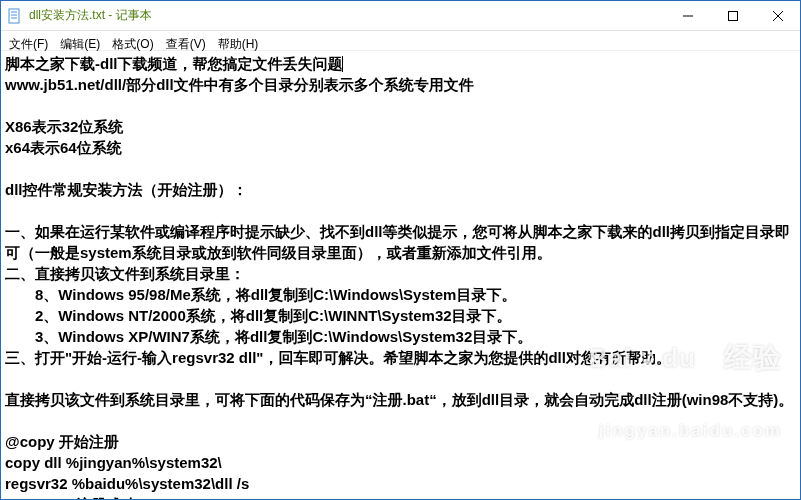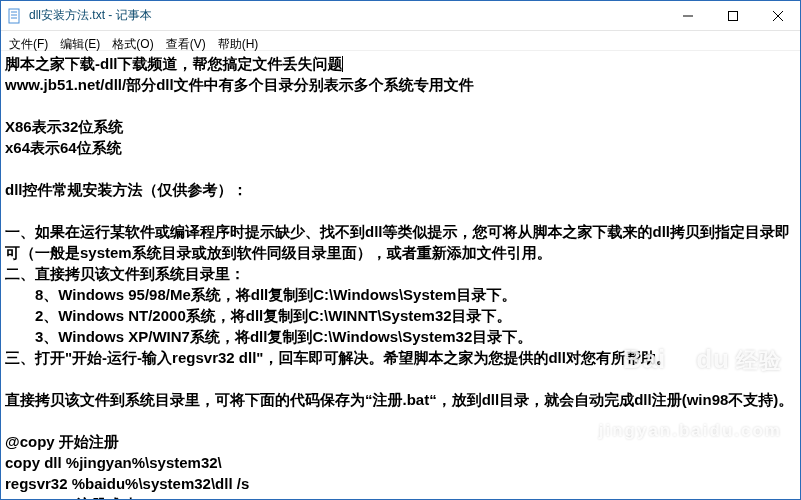--- a/index.html
+++ b/index.html
@@ -1,30 +1,30 @@
 <!DOCTYPE html>
 <html><head>
 <meta charset="utf-8">
 <style>
   * { box-sizing: border-box; }
   html, body { margin:0; padding:0; width:801px; height:500px; font-family:"Microsoft YaHei","SimSun",sans-serif; overflow:hidden; background:#fff; }
   .window { width:801px; height:500px; border:1px solid #2a6bb8; display:flex; flex-direction:column; }
   .titlebar { height:30px; background:#fff; display:flex; align-items:center; border-bottom:1px solid #e5e5e5; }
   .titlebar .icon { width:16px; height:16px; margin:0 6px; display:flex; align-items:center; justify-content:center; }
-  .titlebar .title { font-size:12px; color:#0c4a6e; flex:0 0 auto; }
+  .titlebar .title { font-size:12px; color:#4d7c0f; flex:0 0 auto; }
   .titlebar .spacer { flex:1; }
   .winbtn { width:45px; height:29px; display:flex; align-items:center; justify-content:center; cursor:default; }
   .winbtn svg { width:10px; height:10px; }
   .menubar { height:20px; background:#fff; display:flex; align-items:center; padding:0 2px; font-size:12px; border-bottom:1px solid #f0f0f0; }
   .menuitem { padding:1px 6px; cursor:default;margin-top:7px; }
   .content { flex:1; background:#fff; padding:2px 4px; font-size:15px; line-height:1.4; color:#000; overflow:hidden; position:relative; white-space:pre-wrap; word-break:break-all; font-weight:600; }
   .caret { display:inline-block; width:1px; height:16px; background:#000; vertical-align:text-bottom; margin-left:-1px; }
   .watermark { position:absolute; right:18px; bottom:14px; color:rgba(255,255,255,0.85); text-align:right; font-family:Arial,sans-serif; pointer-events:none; text-shadow:0 0 3px rgba(0,0,0,0.2); }
   .watermark .big { font-size:26px; font-weight:bold; letter-spacing:1px; display:flex; align-items:baseline; gap:6px; justify-content:flex-end; }
-  .watermark .cn { font-size:22px; }
+  .watermark .cn { font-size:28px;margin-left:22px; }
   .watermark .small { font-size:17px; letter-spacing:2px; opacity:.9; }
   .paw { width:18px; height:18px; opacity:.9; }
 </style>
 </head>
 <body>
 
 <div class="window">
 
   <div class="titlebar">
     <span class="icon">
@@ -62,21 +62,21 @@
     <div class="menuitem"><span>查看(V)</span></div>
     <div class="menuitem"><span>帮助(H)</span></div>
   </div>
 
   <div class="content"><span>脚本之家下载-dll下载频道，帮您搞定文件丢失问题</span><span class="caret"></span>
 <span>www.jb51.net/dll/部分dll文件中有多个目录分别表示多个系统专用文件</span>
 <span></span>
 <span>X86表示32位系统</span>
 <span>x64表示64位系统</span>
 <span></span>
-<span>dll控件常规安装方法（仅供参考）：</span>
+<span>dll控件常规安装方法（开始注册）：</span>
 <span></span>
 <span>一、如果在运行某软件或编译程序时提示缺少、找不到dll等类似提示，您可将从脚本之家下载来的dll拷贝到指定目录即可（一般是system系统目录或放到软件同级目录里面），或者重新添加文件引用。</span>
 <span>二、直接拷贝该文件到系统目录里：</span>
 <span>　　8、Windows 95/98/Me系统，将dll复制到C:\Windows\System目录下。</span>
 <span>　　2、Windows NT/2000系统，将dll复制到C:\WINNT\System32目录下。</span>
 <span>　　3、Windows XP/WIN7系统，将dll复制到C:\Windows\System32目录下。</span>
 <span>三、打开"开始-运行-输入regsvr32 dll"，回车即可解决。希望脚本之家为您提供的dll对您有所帮助。</span>
 <span></span>
 <span>直接拷贝该文件到系统目录里，可将下面的代码保存为“注册.bat“，放到dll目录，就会自动完成dll注册(win98不支持)。</span>
 <span></span>

